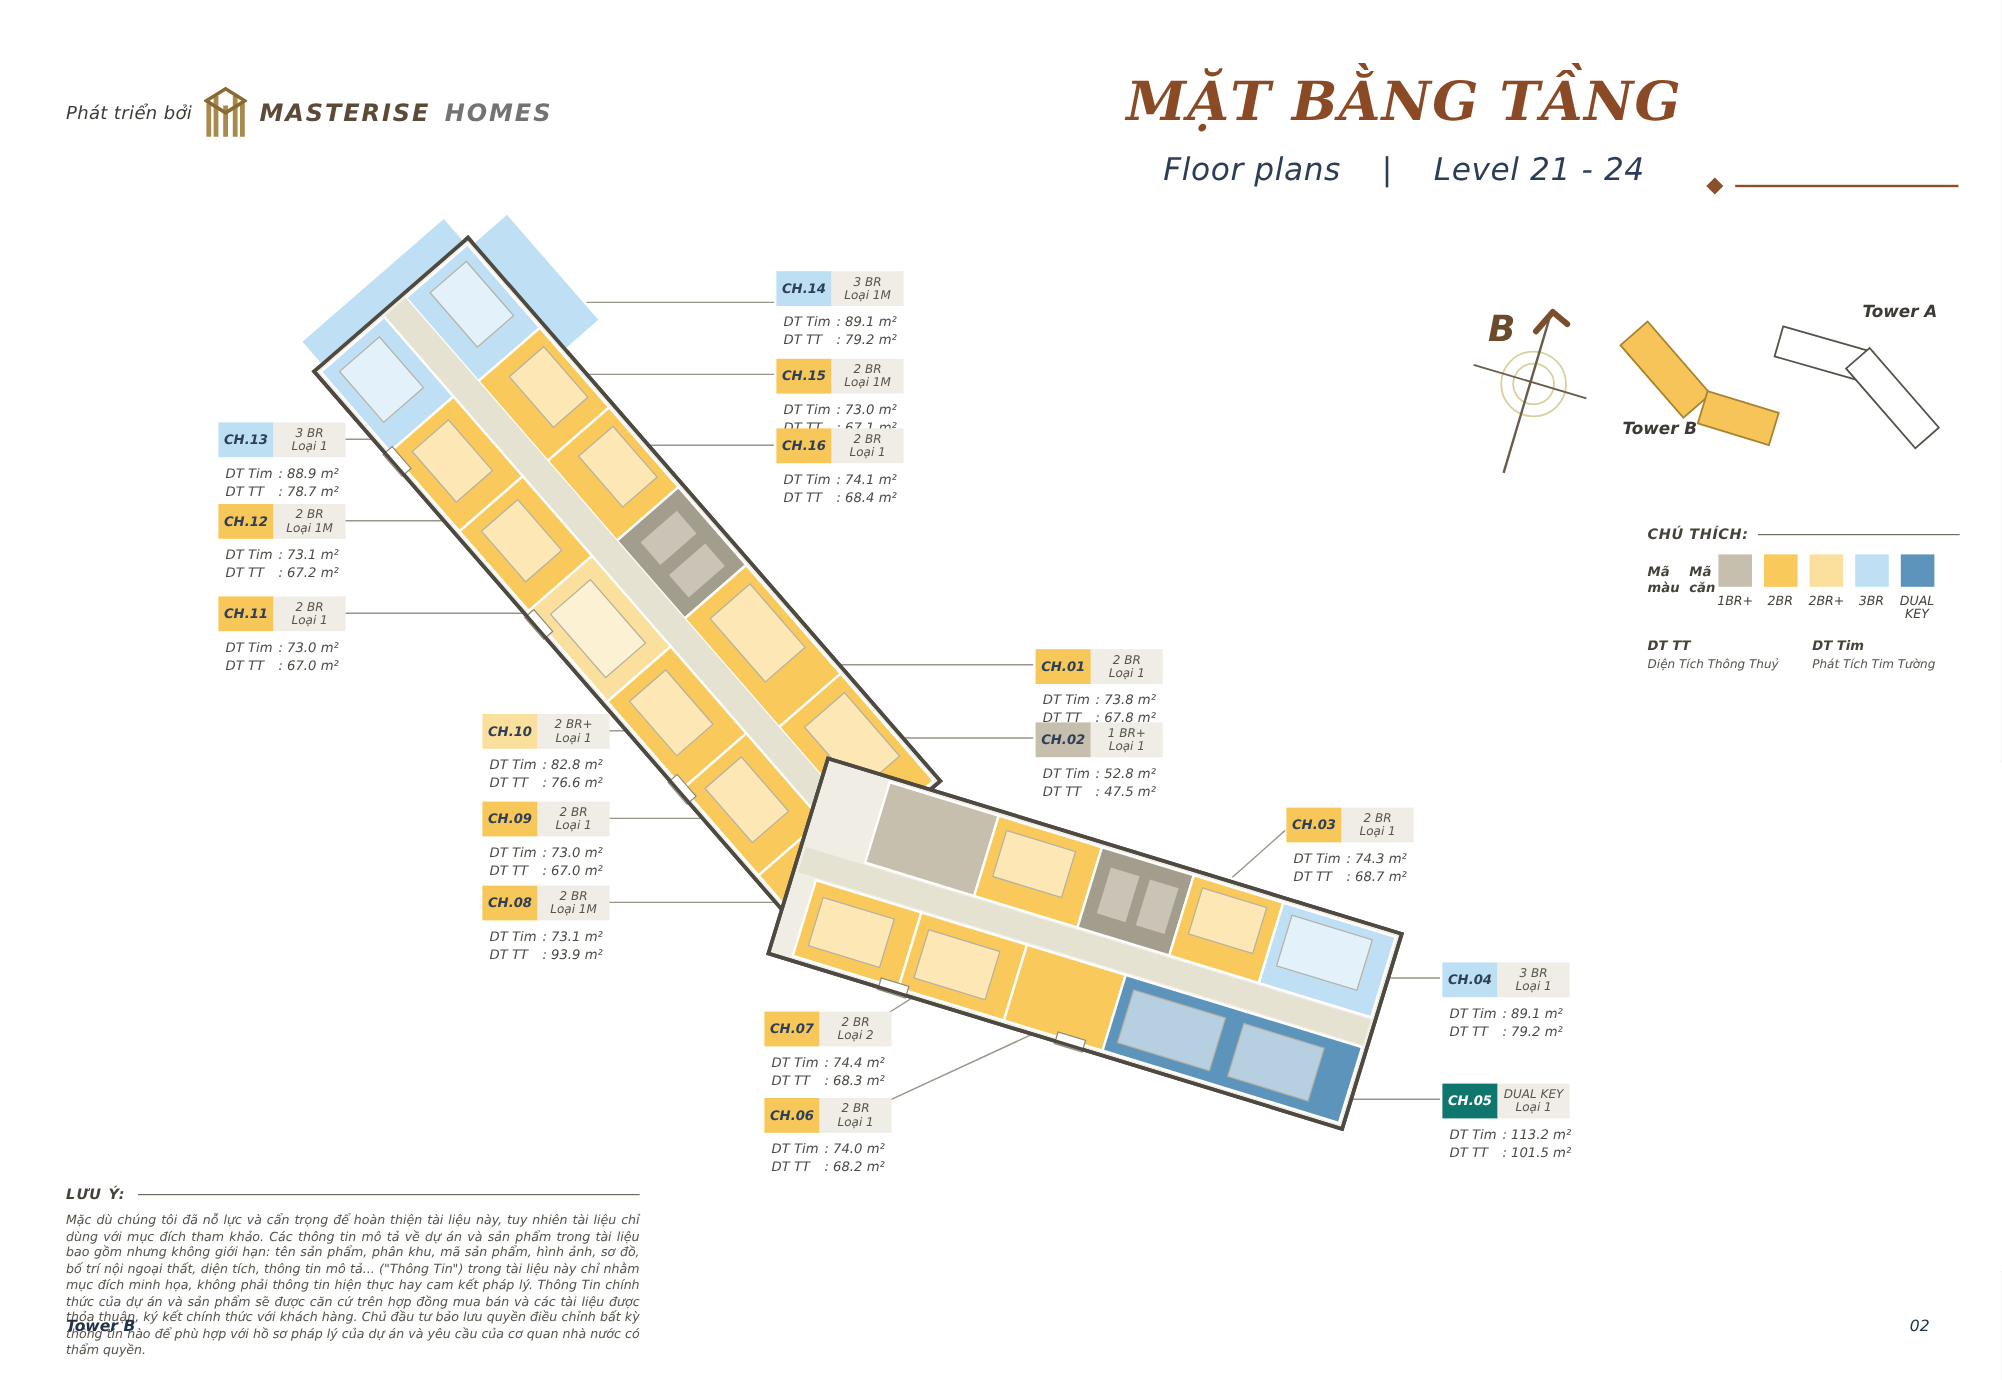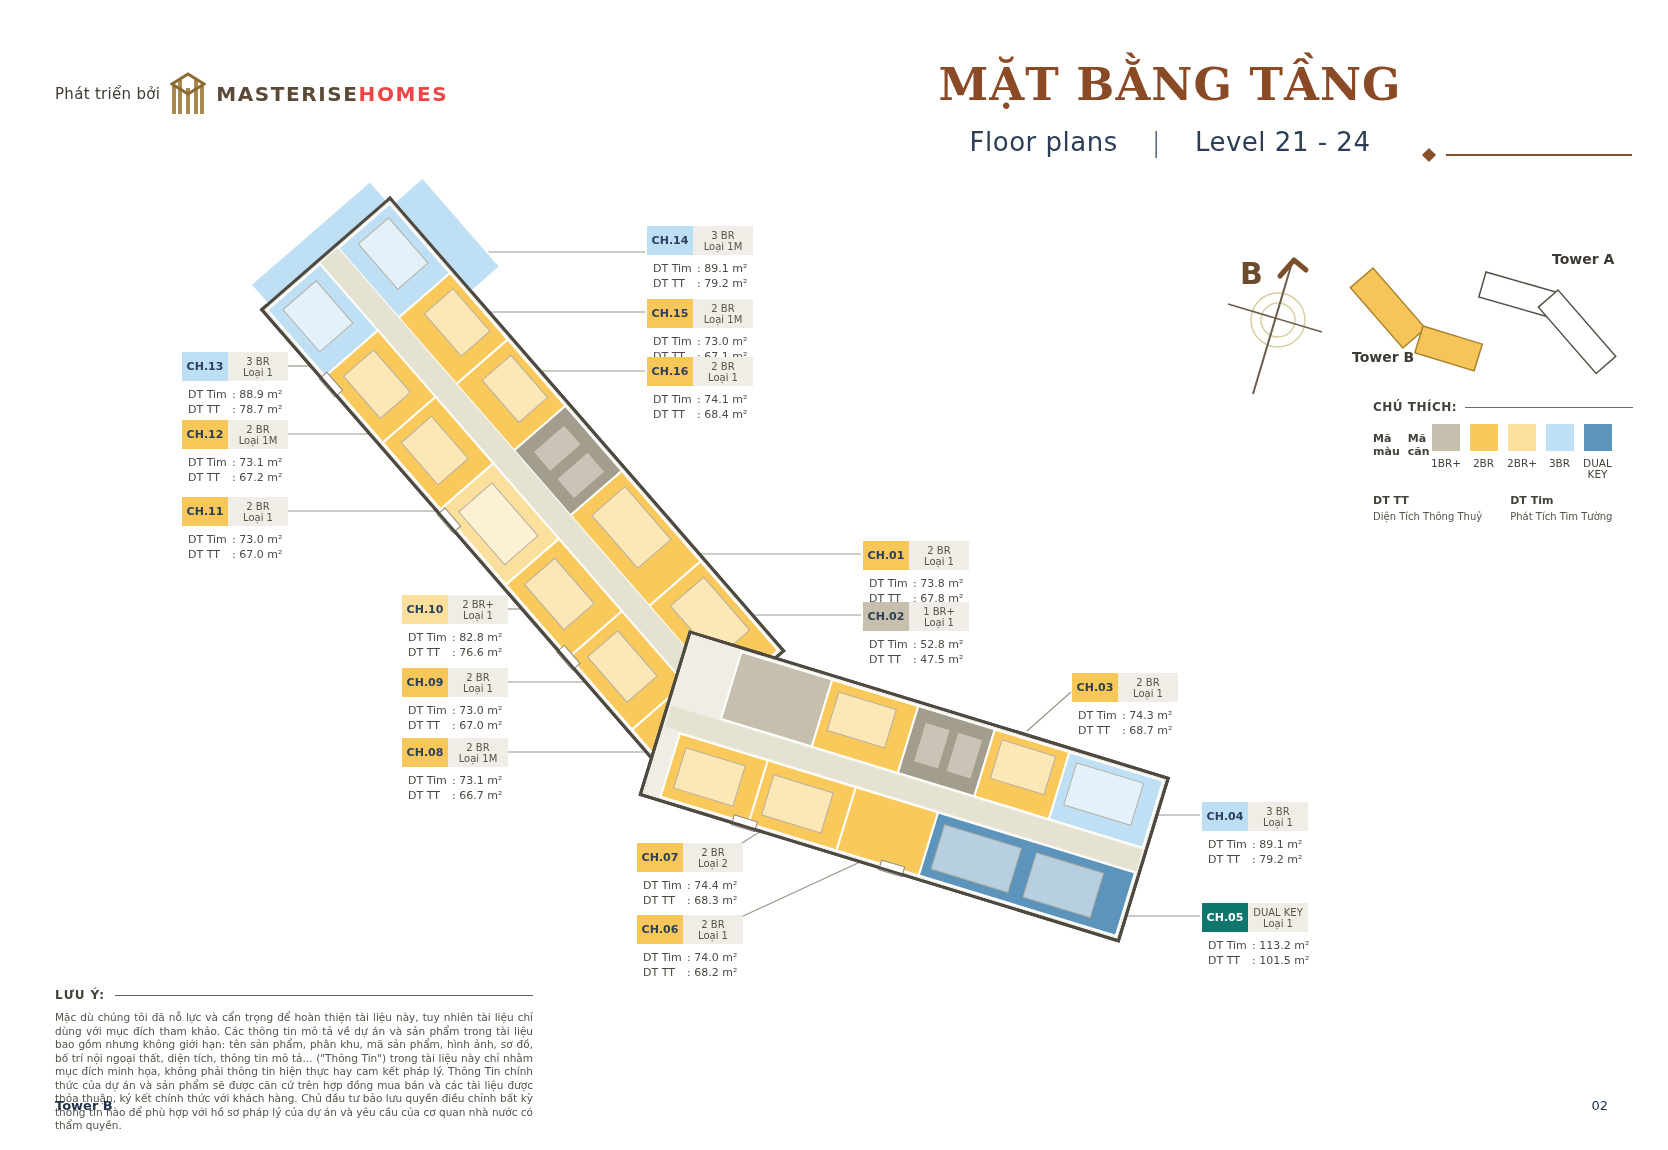--- a/index.html
+++ b/index.html
@@ -1,34 +1,34 @@
 <!DOCTYPE html>
 <html><head>
 <meta charset="utf-8">
 <style>
   * { margin:0; padding:0; box-sizing:border-box; }
   html,body { background:#e8e8e8; }
   #page {
     position:relative; width:1668px; height:1150px; background:#ffffff;
-    font-family:"DejaVu Sans", sans-serif; color:#3d3a33; overflow:hidden;
+    font-family:"DejaVu Sans", sans-serif; color:#3d3a33; overflow:hidden;font-style:italic;
   }
   
   .logo-row { position:absolute; left:55px; top:72px; display:flex; align-items:center; gap:10px; }
   .dev-prefix { font-size:15px; color:#3f3a33; letter-spacing:.3px; }
   .brand-icon { width:36px; height:44px; }
   .brand-text { font-size:20px; font-weight:bold; letter-spacing:1.6px; color:#5c4a38; }
-  .brand-text .homes { color:#ef4444; margin-left:0; }
+  .brand-text .homes { color:#737373; margin-left:12px; }
   .title-block { position:absolute; left:920px; top:58px; width:500px; text-align:center; }
   .main-title { font-family:"DejaVu Serif", serif; font-weight:bold; font-size:45px; color:#8b4a26; letter-spacing:1px; white-space:nowrap; }
   .subtitle { margin-top:16px; display:flex; justify-content:center; align-items:center; gap:34px; font-size:26px; color:#2c3e55; letter-spacing:.5px; }
   .subtitle .divider { color:#2c3e55; font-weight:200; }
   .title-diamond { position:absolute; left:1424px; top:150px; width:10px; height:10px; background:#8a4f2b; transform:rotate(45deg); }
   .title-line { position:absolute; left:1446px; top:154px; width:186px; height:2px; background:#8a4f2b; }
   
-  .legend { position:absolute; left:1373px; top:400px; width:260px; font-size:11px; color:#45423a; }
+  .legend { position:absolute; left:1373px; top:438px; width:260px; font-size:11px; color:#45423a; }
   .legend-title-row { display:flex; align-items:center; gap:8px; }
   .legend-title { font-weight:bold; font-size:12px; letter-spacing:.5px; }
   .legend-title-row .rule { flex:1; height:1px; background:#6d6a60; }
   .legend-grid { display:flex; margin-top:10px; }
   .legend-labels { width:58px; display:flex; flex-direction:row; gap:8px; padding-top:8px; }
   .legend-labels div { font-weight:bold; font-size:11px; }
   .legend-types { display:flex; gap:9px; }
   .legend-type { width:29px; text-align:center; }
   .swatch { width:28px; height:27px; margin:0 auto; }
   .sw-1brp { background:#c6bfae; } .sw-2br { background:#f9c95c; } .sw-2brp { background:#fbdf9d; }
@@ -358,21 +358,21 @@
   <div class="callout" style="left:402px;top:738px">
     <div class="co-row">
         <div class="co-id c-2br">CH.08</div>
     <div class="co-type">
           <div>2 BR</div>
           <div>Loại 1M</div>
         </div>
       </div>
     <div class="co-areas">
         <div><span class="al">DT Tim</span><span class="av">73.1 m²</span></div>
-    <div><span class="al">DT TT</span><span class="av">66.7 m²</span></div>
+    <div><span class="al">DT TT</span><span class="av">93.9 m²</span></div>
       </div>
   </div>
   <div class="callout" style="left:402px;top:668px">
     <div class="co-row">
         <div class="co-id c-2br">CH.09</div>
     <div class="co-type">
           <div>2 BR</div>
           <div>Loại 1</div>
         </div>
       </div>

